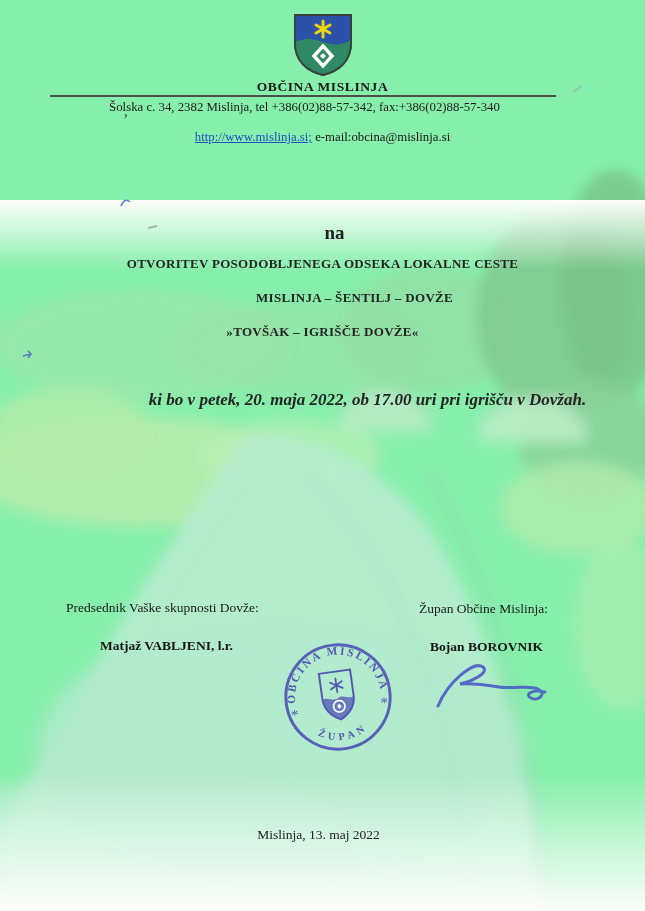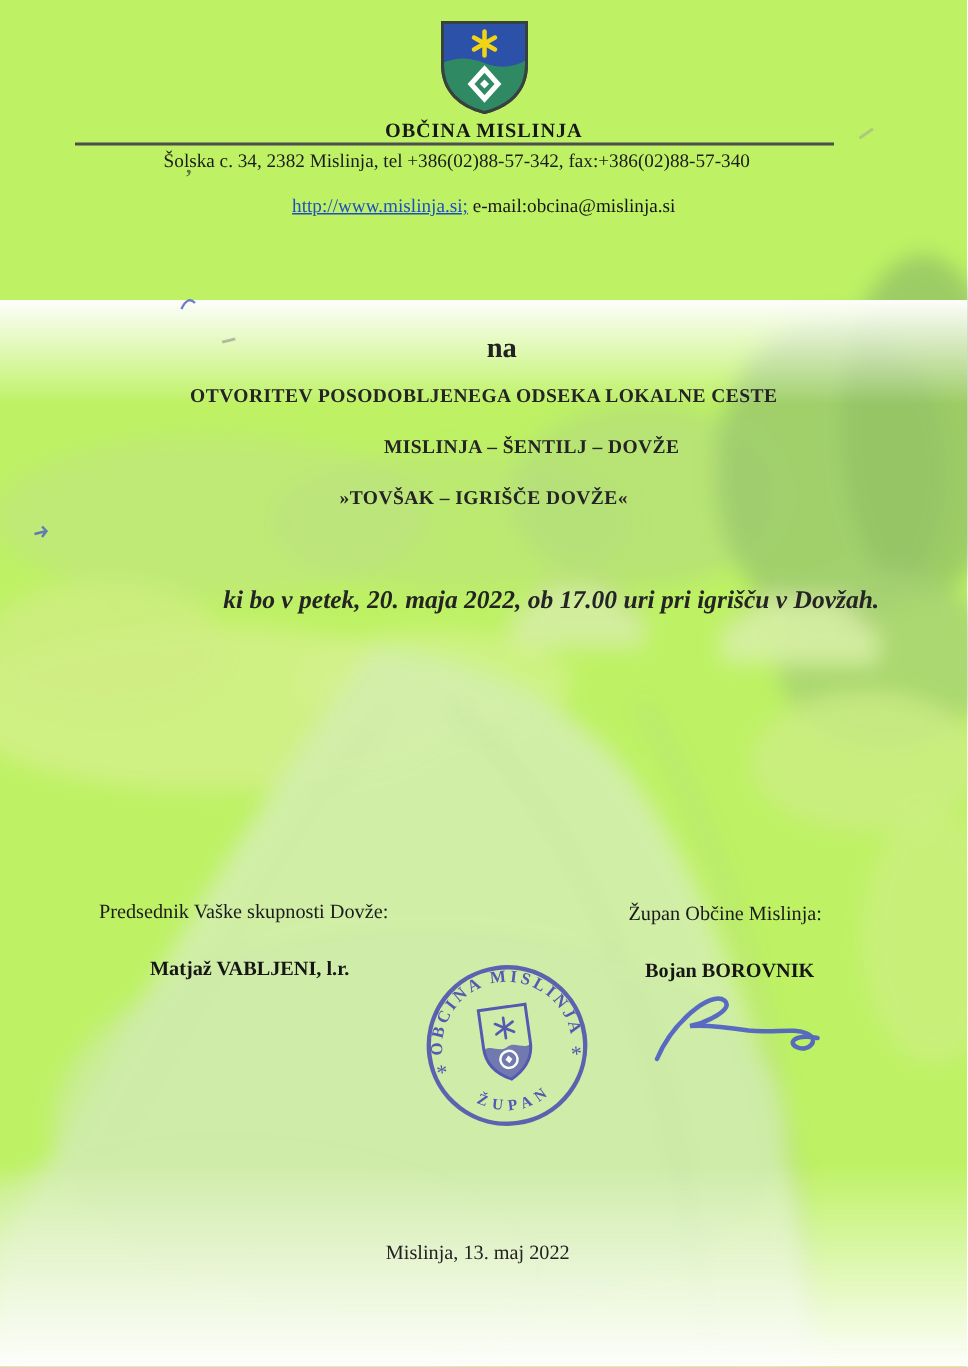--- a/index.html
+++ b/index.html
@@ -1,18 +1,18 @@
 <!DOCTYPE html>
 <html><head>
 <meta charset="utf-8">
 <style>
   html,body{margin:0;padding:0;background:#ffffff;}
   .page{
     position:relative;width:645px;height:911px;overflow:hidden;
-    background:#bef264;
+    background:#86efac;
     font-family:"Liberation Serif","DejaVu Serif",serif;
     color:#1e1e1e;
   }
   .layer{position:absolute;inset:0;}
   .wm{z-index:0;}
   .content{z-index:1;}
   .abs{position:absolute;}
   .ctr{left:0;width:100%;text-align:center;}
 
   .org-name{top:79px;font-size:13.5px;font-weight:600;letter-spacing:.6px;color:#181818;}

